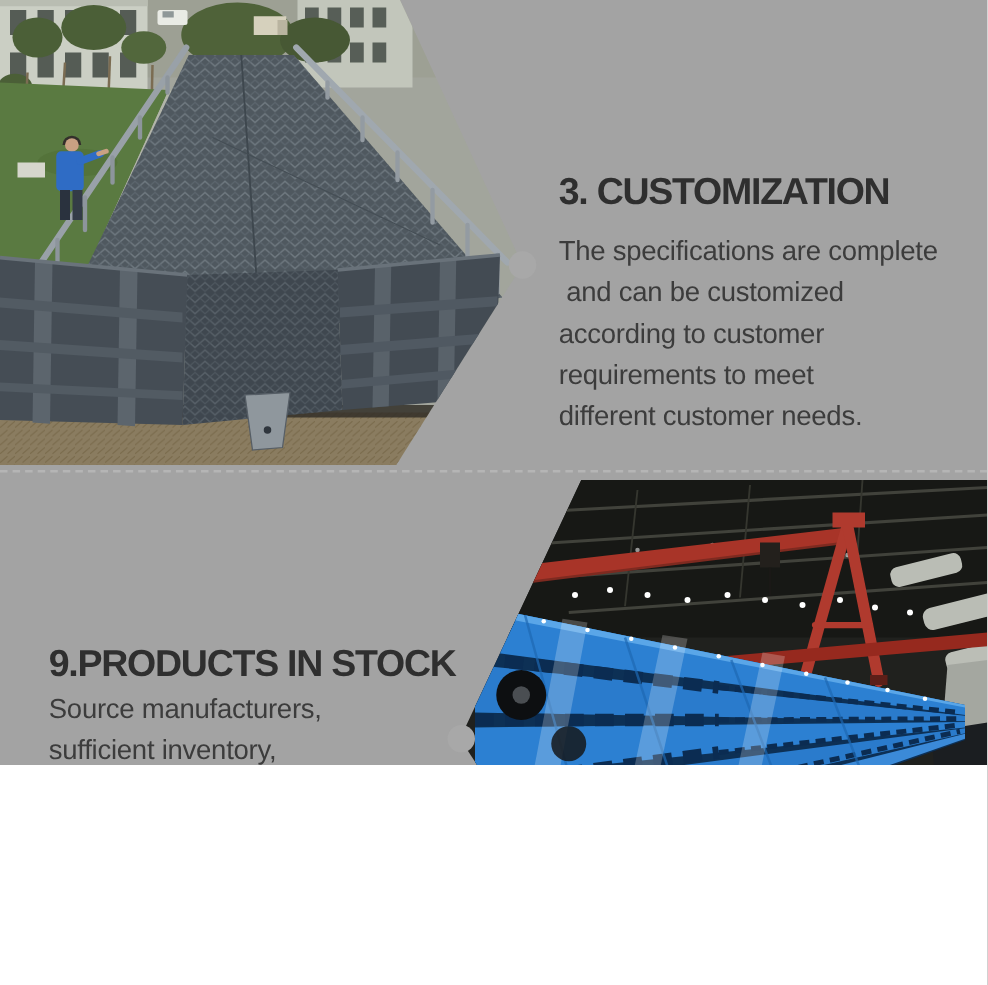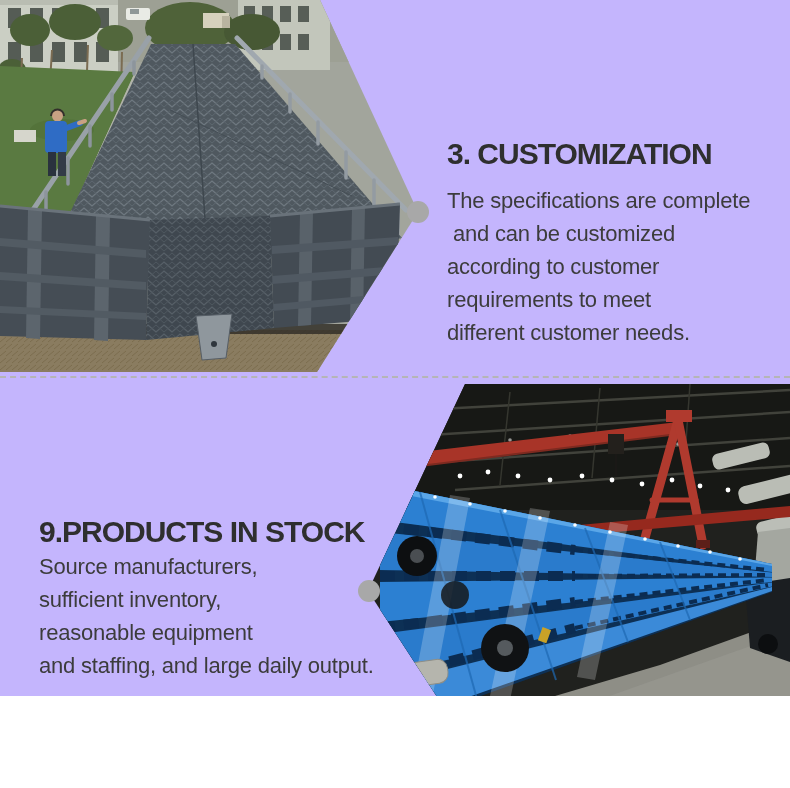--- a/index.html
+++ b/index.html
@@ -1,17 +1,17 @@
 <!DOCTYPE html>
 <html style="--heading: #2f2f2f; --body_text: #3c3c3c; --dot: #a8a8a8; --divider: #b5b5b5; --ramp_blue: #2c80d2; --crane_red: #b03a2e; --steel_gray: #4f585f;"><head>
 <meta charset="utf-8">
 <style>
   html,body{margin:0;padding:0;background:#ffffff;}
   .canvas{
-    position:relative;width:790px;height:696px;margin:0 auto;background:#c4b5fd;
+    position:relative;width:790px;height:612px;margin:0 auto;background:#a3a3a3;
     font-family:"Liberation Sans","DejaVu Sans",sans-serif;overflow:hidden;
   }
   .photo{position:absolute;overflow:hidden;}
   .photo svg{display:block;width:100%;height:100%;}
   .photo-top{
     left:0;top:0;width:430px;height:372px;
     clip-path:polygon(0 0,320px 0,418px 212px,317px 372px,0 372px);
   }
   .photo-bottom{
     left:360px;top:380px;width:430px;height:372px;

